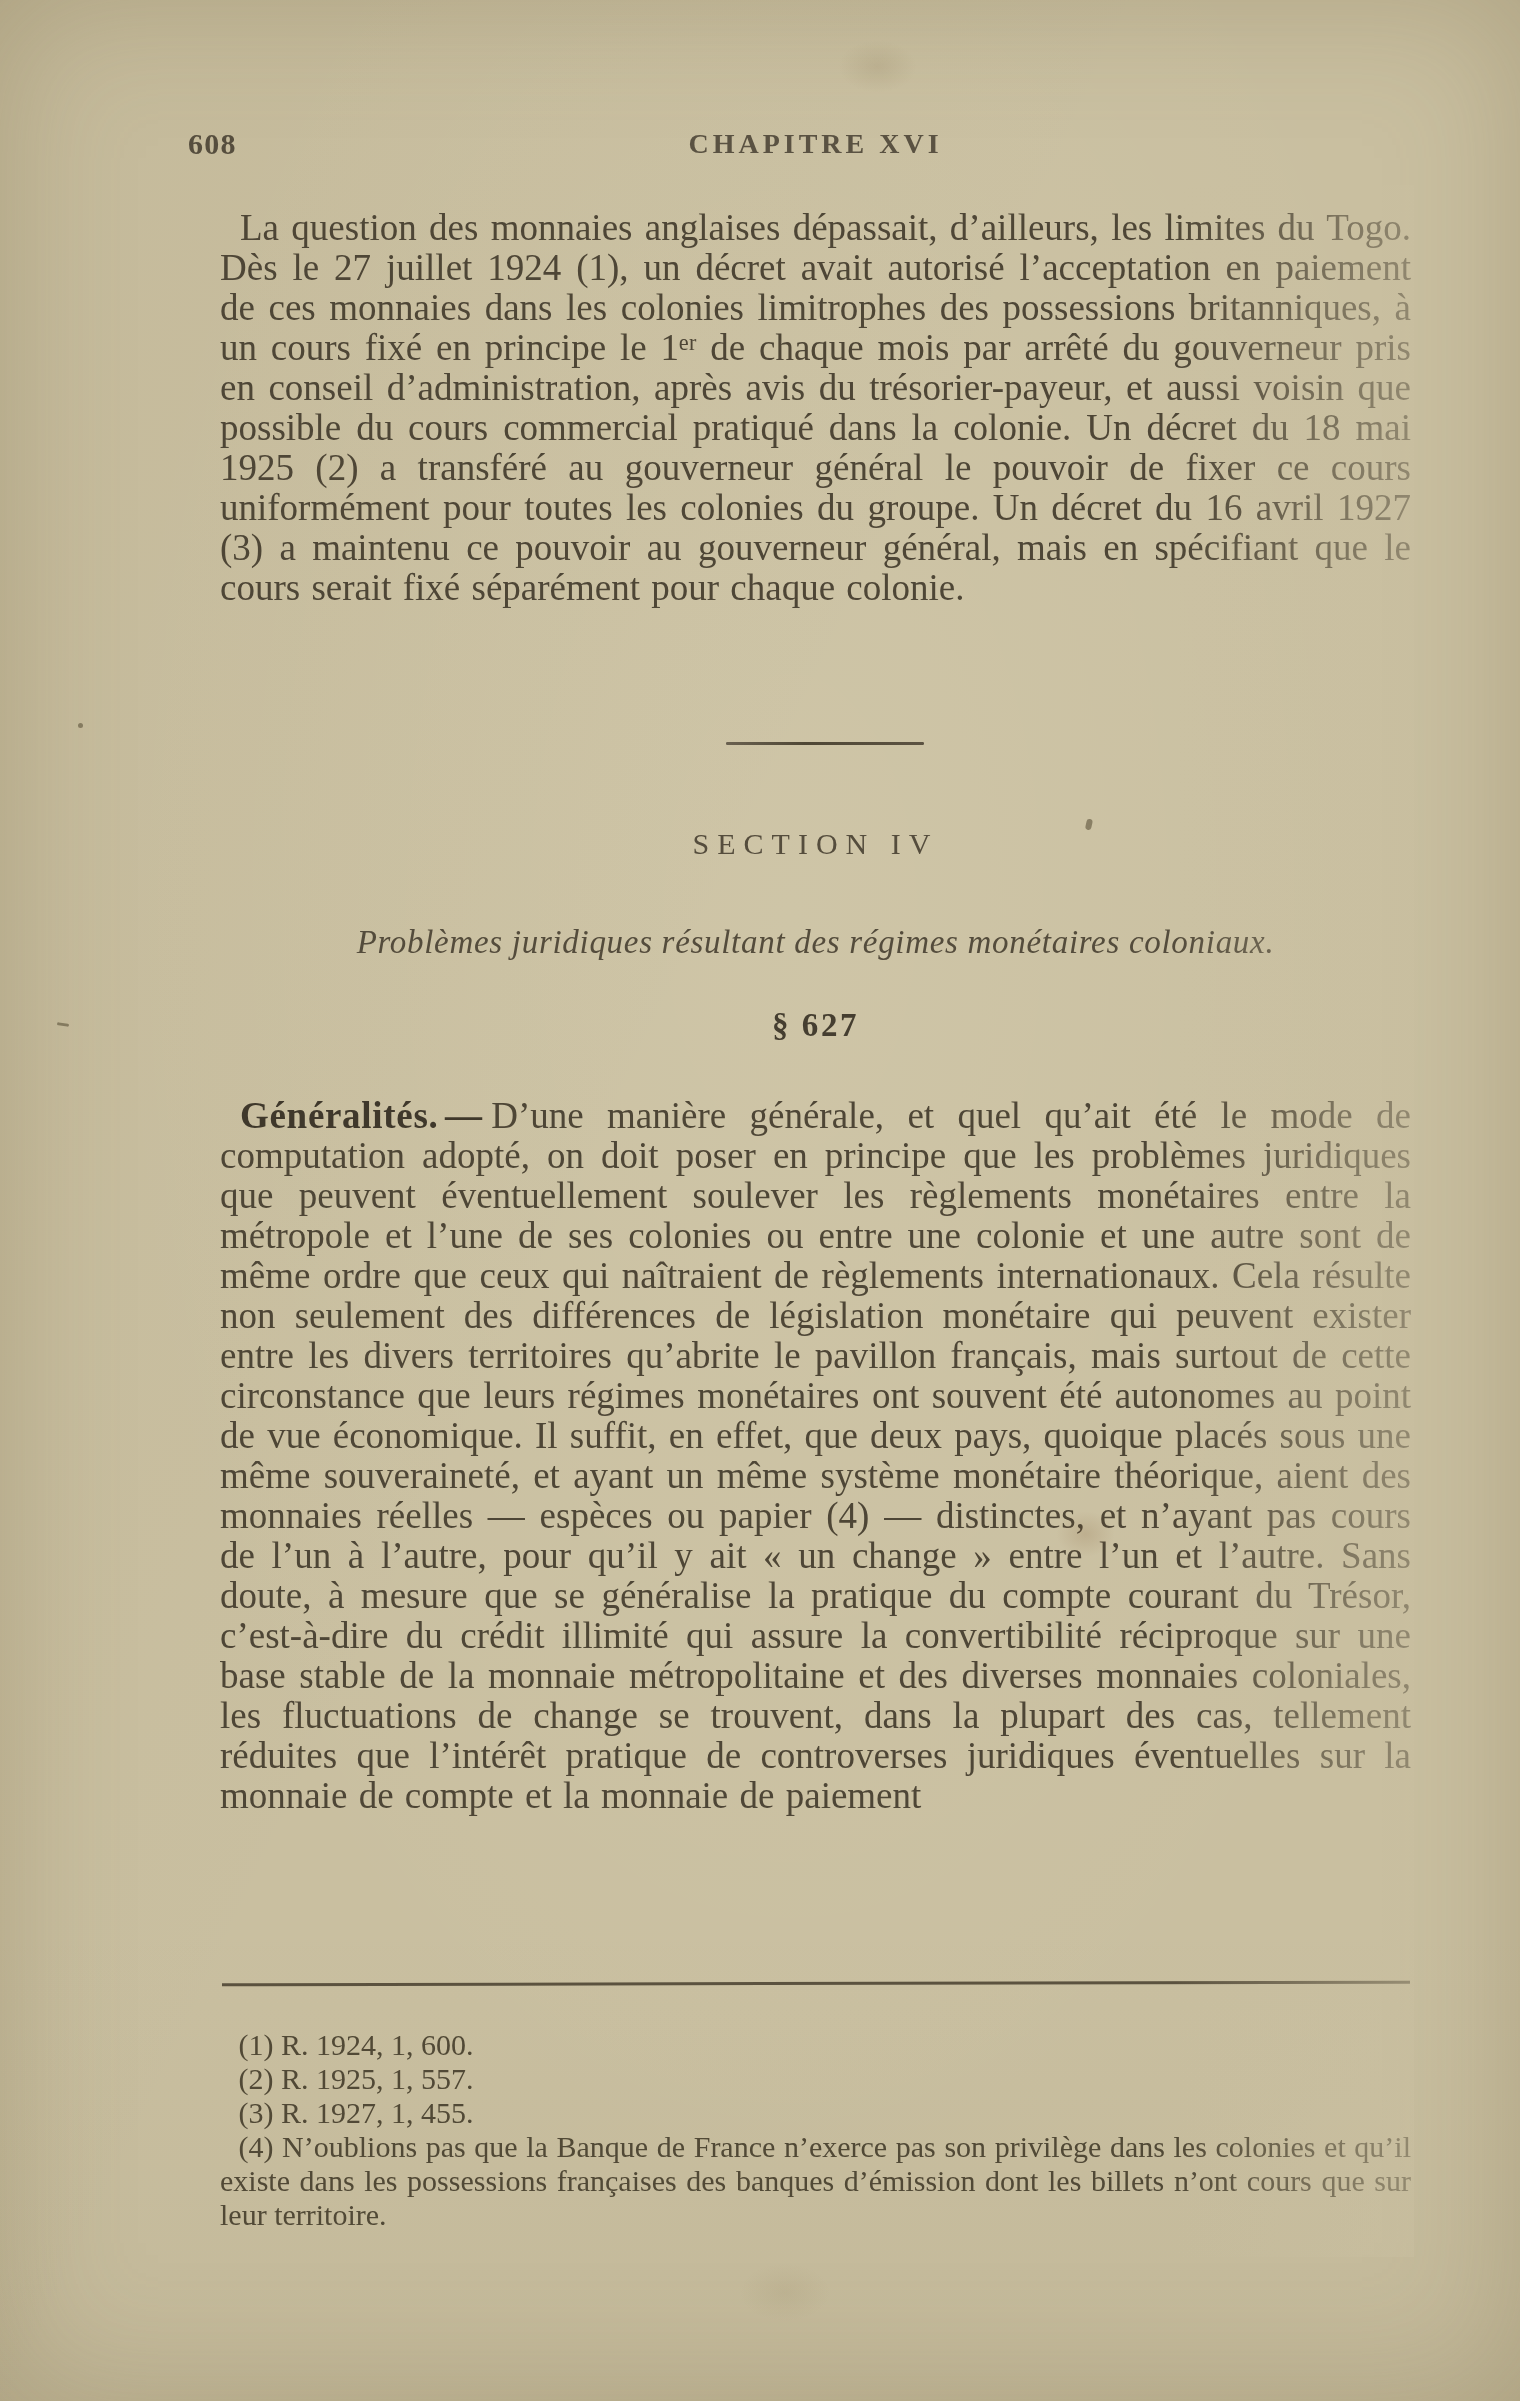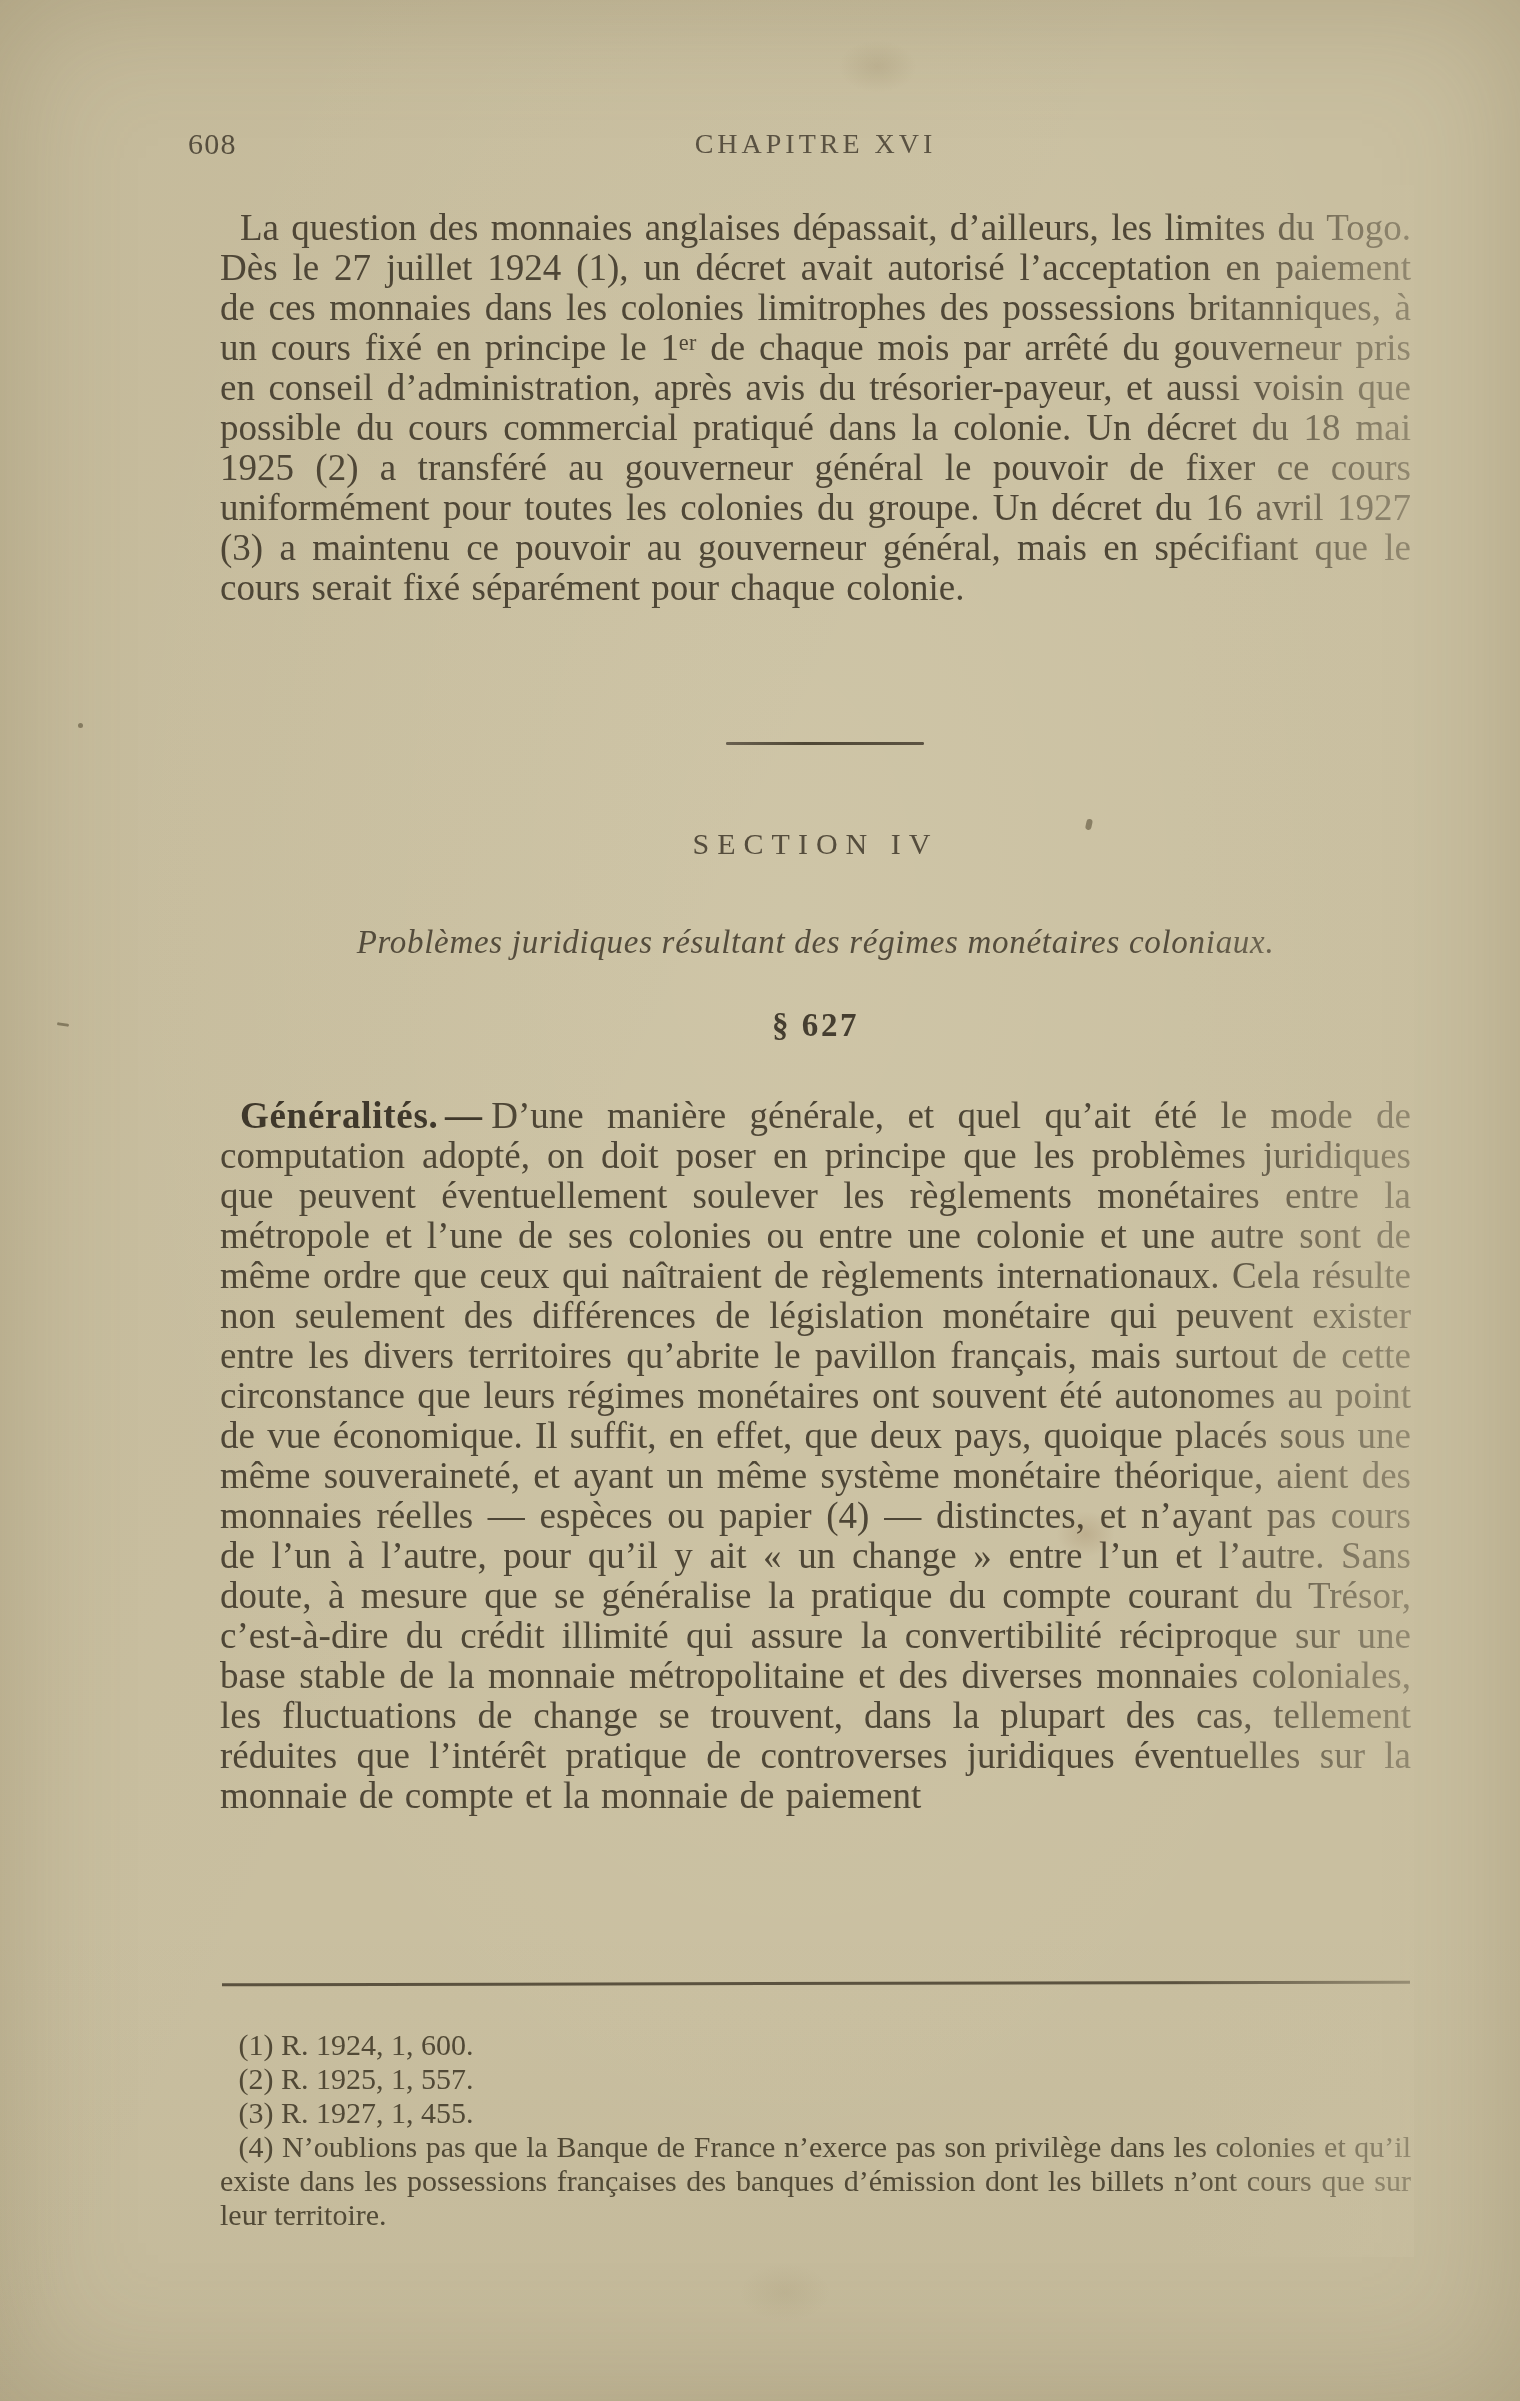--- a/index.html
+++ b/index.html
@@ -27,21 +27,21 @@
     left: 220px; top: 185px;
     width: 1194px; height: 2072px;
     background: linear-gradient(90deg, rgba(201,191,160,0) 80%, rgba(201,191,160,0.42) 95%, rgba(201,191,160,0.55) 100%);
     pointer-events: none;
     z-index: 5;
   }
 
   .running-head {
     position: absolute;
     left: 220px; top: 127px;
-    width: 1191px; height: 40px;
+    width: 1191px; height: 40px; font-weight: bold;
   }
   .page-number {
     position: absolute;
     left: -32px; top: 0;
     font-size: 30px;
     letter-spacing: 1.3px;
     color: #564e3e;
   }
   .chapter-title {
     position: absolute;

